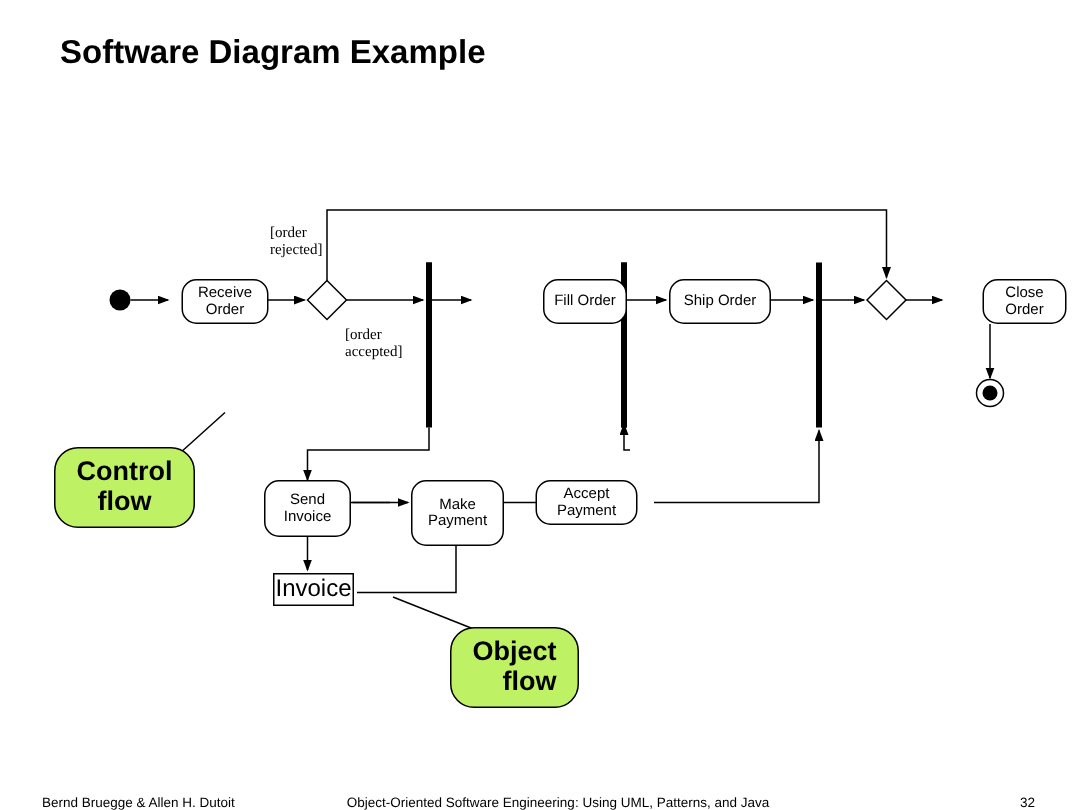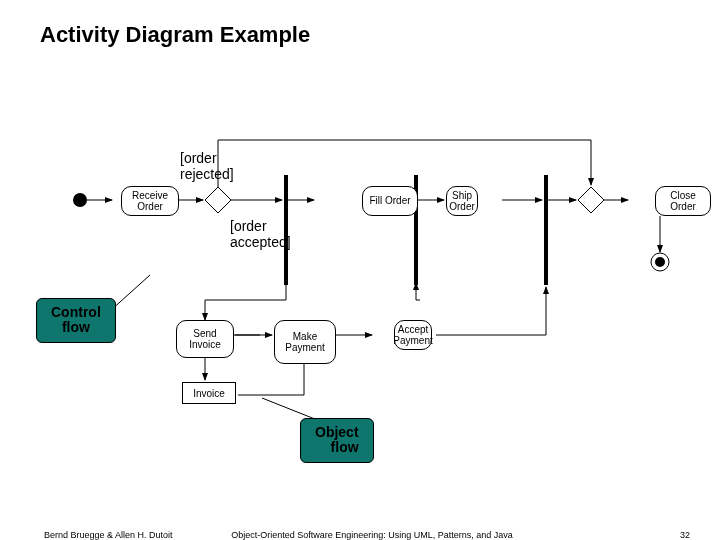--- a/index.html
+++ b/index.html
@@ -34,59 +34,60 @@
     display: flex;
     align-items: center;
     justify-content: center;
     line-height: 1.15;
     padding: 2px 4px;
   }
   .objectnode {
     position: absolute;
     border: 1px solid #000;
     background: #fff;
-    font-size: 10px;
+    font-size: 16px;
     text-align: center;
     display: flex;
     align-items: center;
     justify-content: center;
     padding: 2px 6px;
   }
   .guard {
     position: absolute;
-    font-size: 14px;
+    font-size: 10px;
     color: #000;
+    font-family: Liberation Serif, serif;
   }
   .callout {
     position: absolute;
-    background: #0f766e;
+    background: #bef264;
     border: 1px solid #000;
-    border-radius: 6px;
-    font-size: 14px;
+    border-radius: 16px;
+    font-size: 18px;
     font-weight: bold;
     text-align: center;
     padding: 6px 14px;
     white-space: pre-line;
     line-height: 1.1;
   }
   .footer {
     position: absolute;
     bottom: 10px;
     width: 720px;
     font-size: 9px;
     color: #000;
   }
-  .footer-left { position: absolute; left: 44px; }
+  .footer-left { position: absolute; left: 28px; }
   .footer-mid { position: absolute; left: 0; right: 0; text-align: center; padding-left: 24px; }
   .footer-right { position: absolute; right: 30px; }
 </style>
 </head>
 <body>
 
-<div class="title">Activity Diagram Example</div>
+<div class="title">Software Diagram Example</div>
 
 <svg class="diagram" viewBox="0 0 720 540">
   <defs>
     <marker id="arrow" markerWidth="8" markerHeight="8" refX="7" refY="3" orient="auto">
       <path d="M0,0 L8,3 L0,6 Z" fill="#000"></path>
     </marker>
   </defs>
 
   <circle cx="80" cy="200" r="7" fill="#000"></circle>
 
@@ -152,29 +153,29 @@
   <path d="M238,395 L304,395 L304,352" fill="none" stroke="#000" stroke-width="1" marker-end="url(#arrow)"></path>
 
   <line x1="100" y1="320" x2="150" y2="275" stroke="#000" stroke-width="1"></line>
   <line x1="330" y1="425" x2="262" y2="398" stroke="#000" stroke-width="1"></line>
 </svg>
 
 <div class="activity" style="left:121px; top:186px; width:58px; height:30px;">Receive
 Order</div>
 <div class="activity" style="left:316px; top:186px; width:56px; height:30px;margin-left:46px;">Fill
 Order</div>
-<div class="activity" style="left:446px; top:186px; width:32px; height:30px;">Ship
+<div class="activity" style="left:446px; top:186px; width:68px; height:30px;">Ship
 Order</div>
 <div class="activity" style="left:630px; top:186px; width:56px; height:30px;margin-left:25px;">Close
 Order</div>
 <div class="activity" style="left:176px; top:320px; width:58px; height:38px;">Send
 Invoice</div>
 <div class="activity" style="left:274px; top:320px; width:62px; height:44px;">Make
 Payment</div>
-<div class="activity" style="left:394px; top:320px; width:38px; height:30px;">Accept
+<div class="activity" style="left:357px; top:320px; width:68px; height:30px;">Accept
 Payment</div>
 
 <div class="objectnode" style="left:182px; top:382px; width:54px; height:22px;">Invoice</div>
 
 <div class="guard" style="left:180px; top:150px; white-space:pre;">[order
 rejected]</div>
 <div class="guard" style="left:230px; top:218px; white-space:pre;">[order
 accepted]</div>
 
 <div class="callout" style="left:36px; top:298px;">Control

